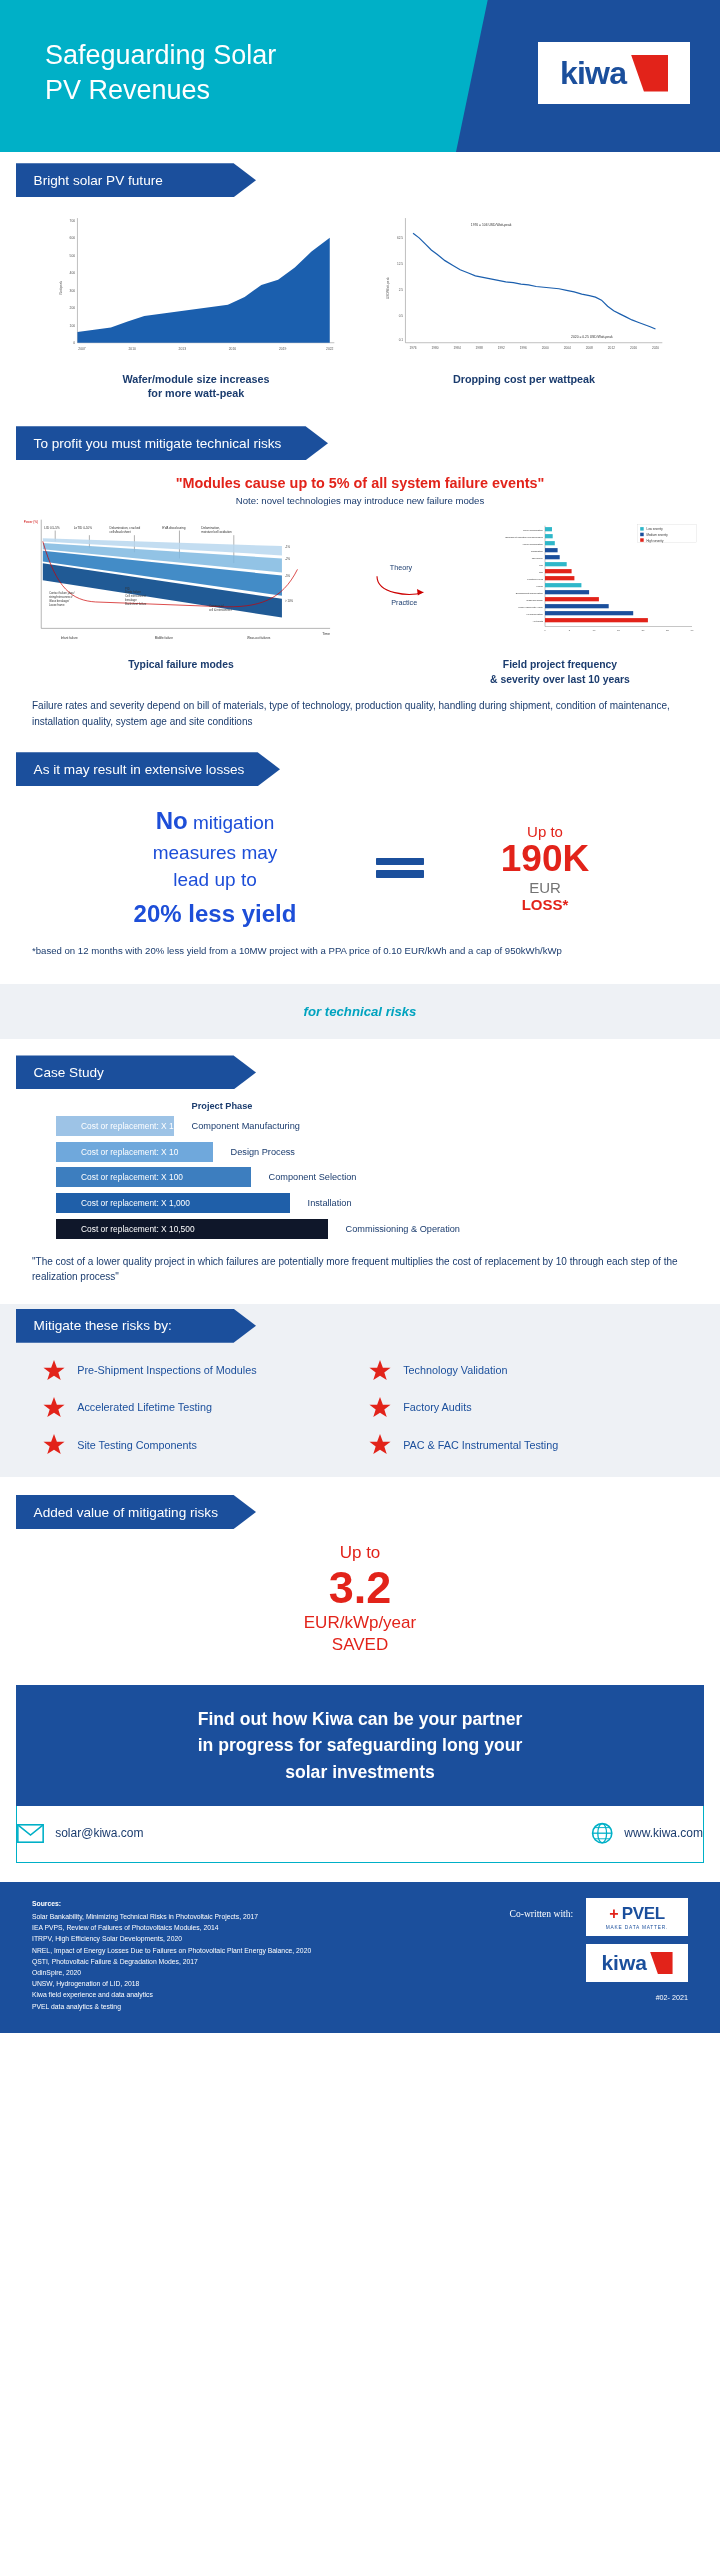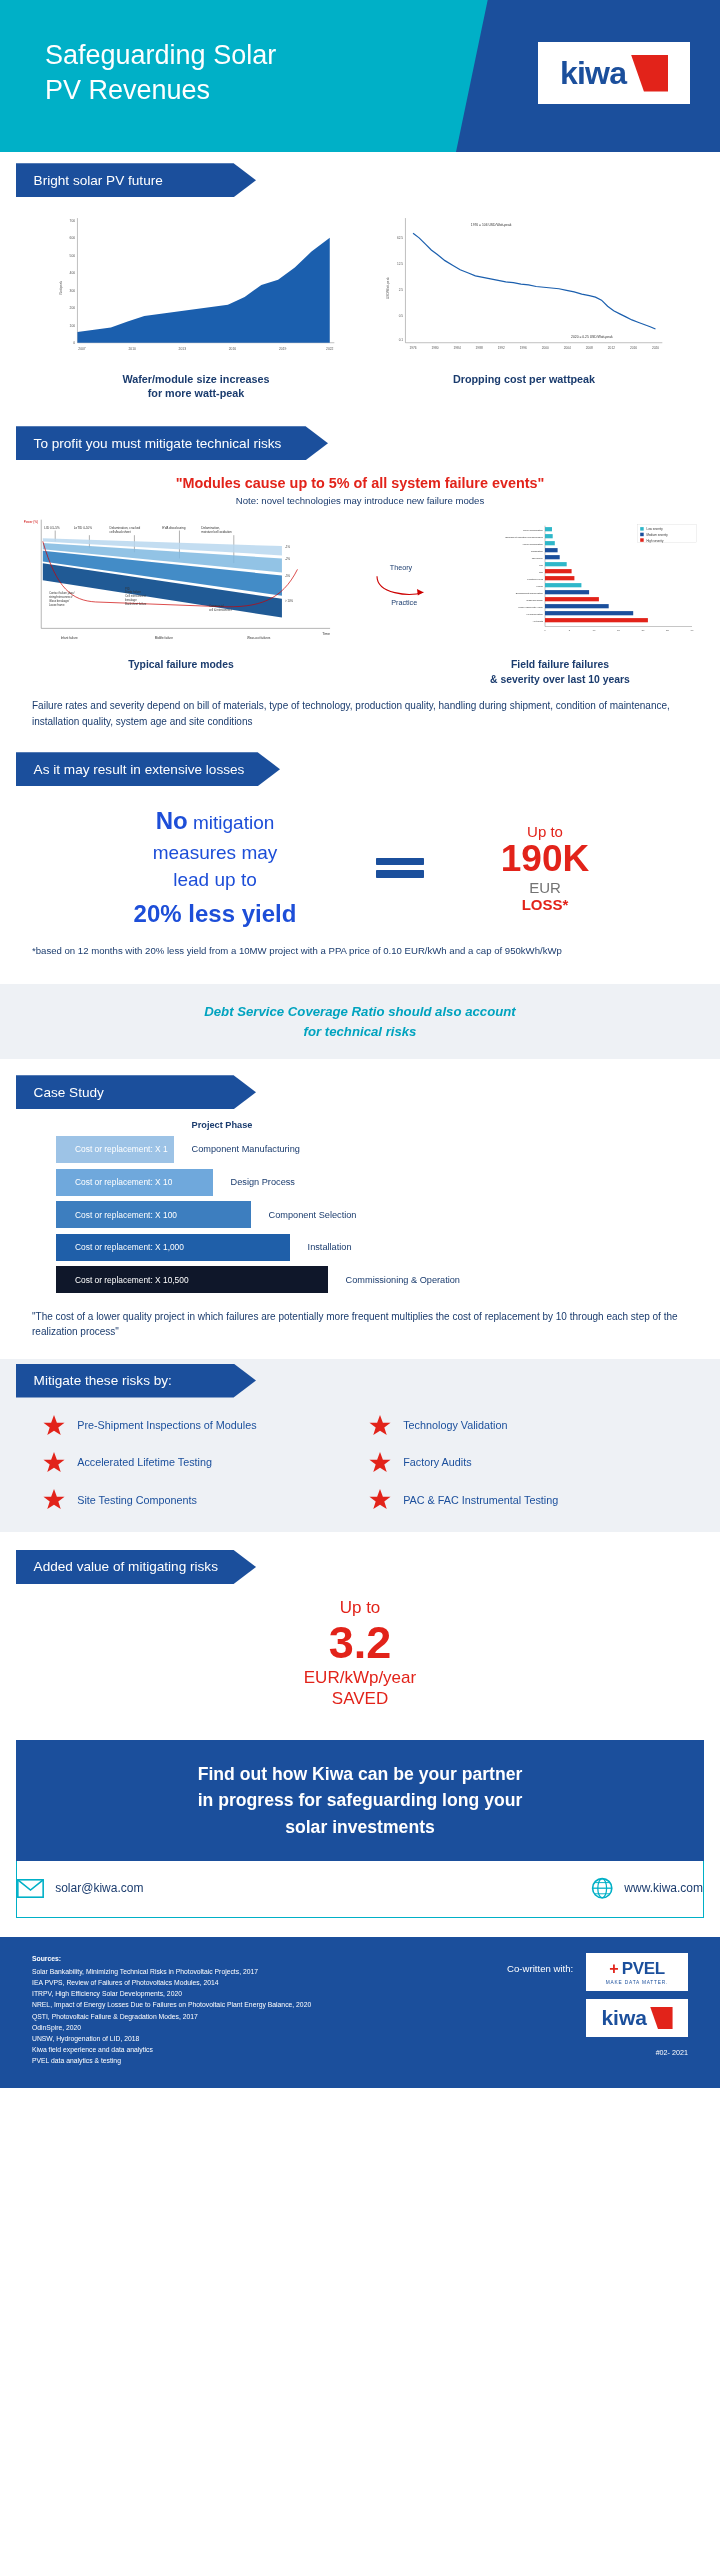--- a/index.html
+++ b/index.html
@@ -170,24 +170,24 @@
     font-size: 13.2px;
     line-height: 1.5;
   }
 
   
   .funnel { padding: 11.2px 32px 0 56px; }
   .frow { display: flex; align-items: center; margin-bottom: 5.6px; }
   .fbar {
     color: #fff;
     font-size: 8.4px;
-    height: 27px;
+    height: 20px;
     display: flex;
     align-items: center;
-    padding-left: 19px;
+    padding-left: 25px;
     position: relative;
   }
   .fphase {
     font-size: 9.2px;
     color: #1b3c6e;
     margin-left: 17.6px;
     font-weight: normal;
   }
   .phase-head { font-weight: bold; font-size: 9.2px; color:#1b3c6e; margin-left: 17.6px;}
   .case-quote {
@@ -246,21 +246,21 @@
     margin-top: 19px;
     padding: 16px 32px 21px 32px;
     display: flex;
     justify-content: space-between;
     align-items: flex-start;
     min-height: 112px;
   }
   .sources { font-size: 6.8px; line-height: 1.65; }
   .sources .shead { font-weight: bold; margin-bottom: 1.6px; }
   .cowrite { display: flex; align-items: flex-start; gap: 12.8px; }
-  .cowrite .cw-label { font-size: 9.6px; margin-top: 9.6px; }
+  .cowrite .cw-label { font-size: 9.6px; margin-top: 9.6px; font-family: Liberation Serif, serif; }
   .cw-logos { display: flex; flex-direction: column; gap: 8px; align-items: flex-end;}
   .pvel-box {
     background: #fff; width: 102px; height: 38px;
     display: flex; flex-direction: column; align-items: center; justify-content: center;
   }
   .pvel-top { display:flex; align-items:center; gap: 3.2px; }
   .pvel-plus { color:#e2231a; font-size: 16px; font-weight: bold; line-height: 1;}
   .pvel-word { color:#1b4f9c; font-size: 17px; font-weight: bold; letter-spacing: -0.4px;}
   .pvel-sub { color:#1b4f9c; font-size: 4.8px; letter-spacing: 0.8px; margin-top: 1.6px;}
   .kiwa-foot-box {
@@ -507,21 +507,21 @@
           <rect x="120" y="128" width="126" height="6" fill="#1b4f9c"></rect>
           <rect x="120" y="138" width="147" height="6" fill="#e2231a"></rect>
         </svg>
       </div>
     </div>
 
     <div style="display:flex; padding:4.8px 21px 0 21px;">
       <div class="fig-caption" style="flex:0 0 320px;">Typical failure modes</div>
       <div style="flex:0 0 80px;"></div>
       <div class="fig-caption" style="flex:1;">
-        <div>Field failure failures</div>
+        <div>Field project frequency</div>
         <div>&amp; severity over last 10 years</div>
       </div>
     </div>
 
     <div class="body-text">Failure rates and severity depend on bill of materials, type of technology, production quality, handling during shipment, condition of maintenance, installation quality, system age and site conditions</div>
   </div>
 
   <div class="sec">
     <div class="banner" style="margin-top:14.4px;">
       <div class="bar" style="width:264px;"></div>
@@ -545,21 +545,20 @@
         <div class="num">190K</div>
         <div class="eur">EUR</div>
         <div class="loss">LOSS*</div>
       </div>
     </div>
 
     <div class="footnote">*based on 12 months with 20% less yield from a 10MW project with a PPA price of 0.10 EUR/kWh and a cap of 950kWh/kWp</div>
   </div>
 
   <div class="dscr">
-    <div class="dscr-text">Debt Service Coverage Ratio should also account</div>
     <div class="dscr-text">for technical risks</div>
   </div>
 
   <div class="sec">
     <div class="banner" style="margin-top:16px;">
       <div class="bar" style="width:240px;"></div>
       <div class="label">Case Study</div>
     </div>
 
     <div class="funnel">

